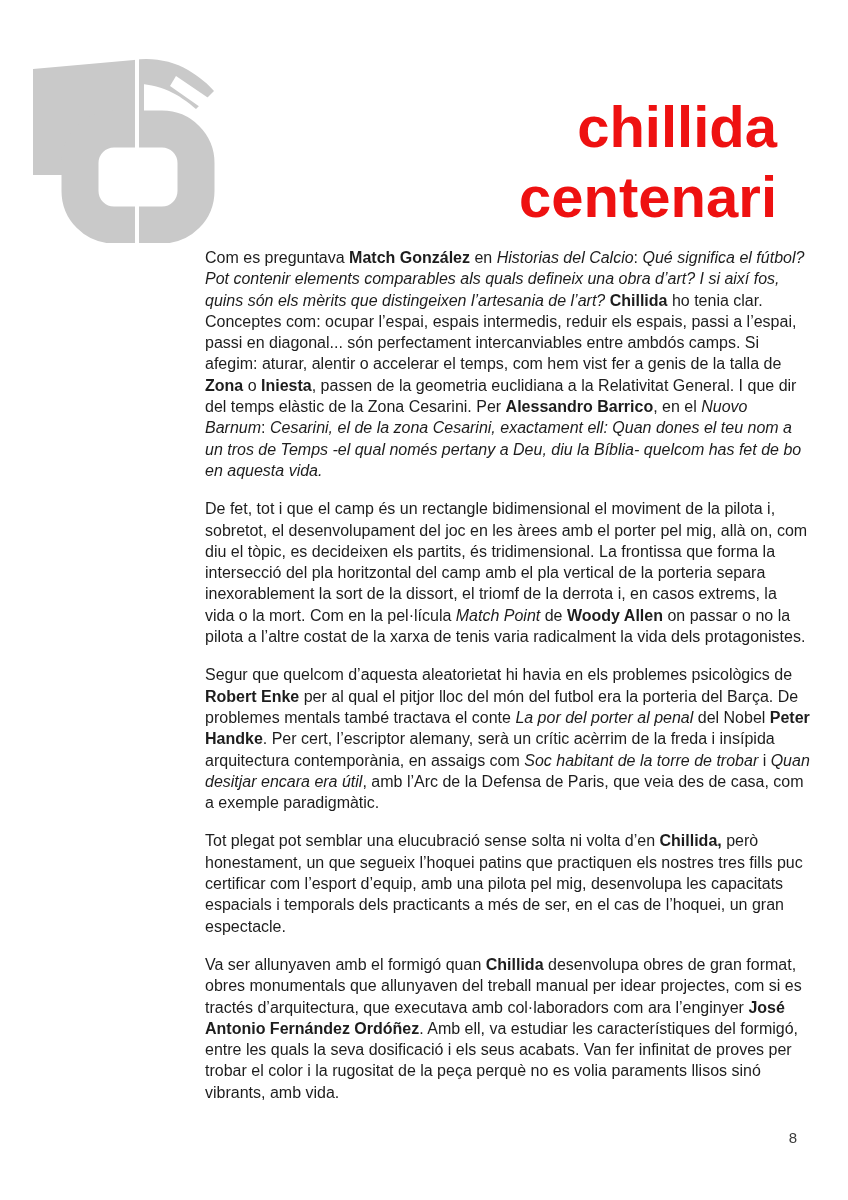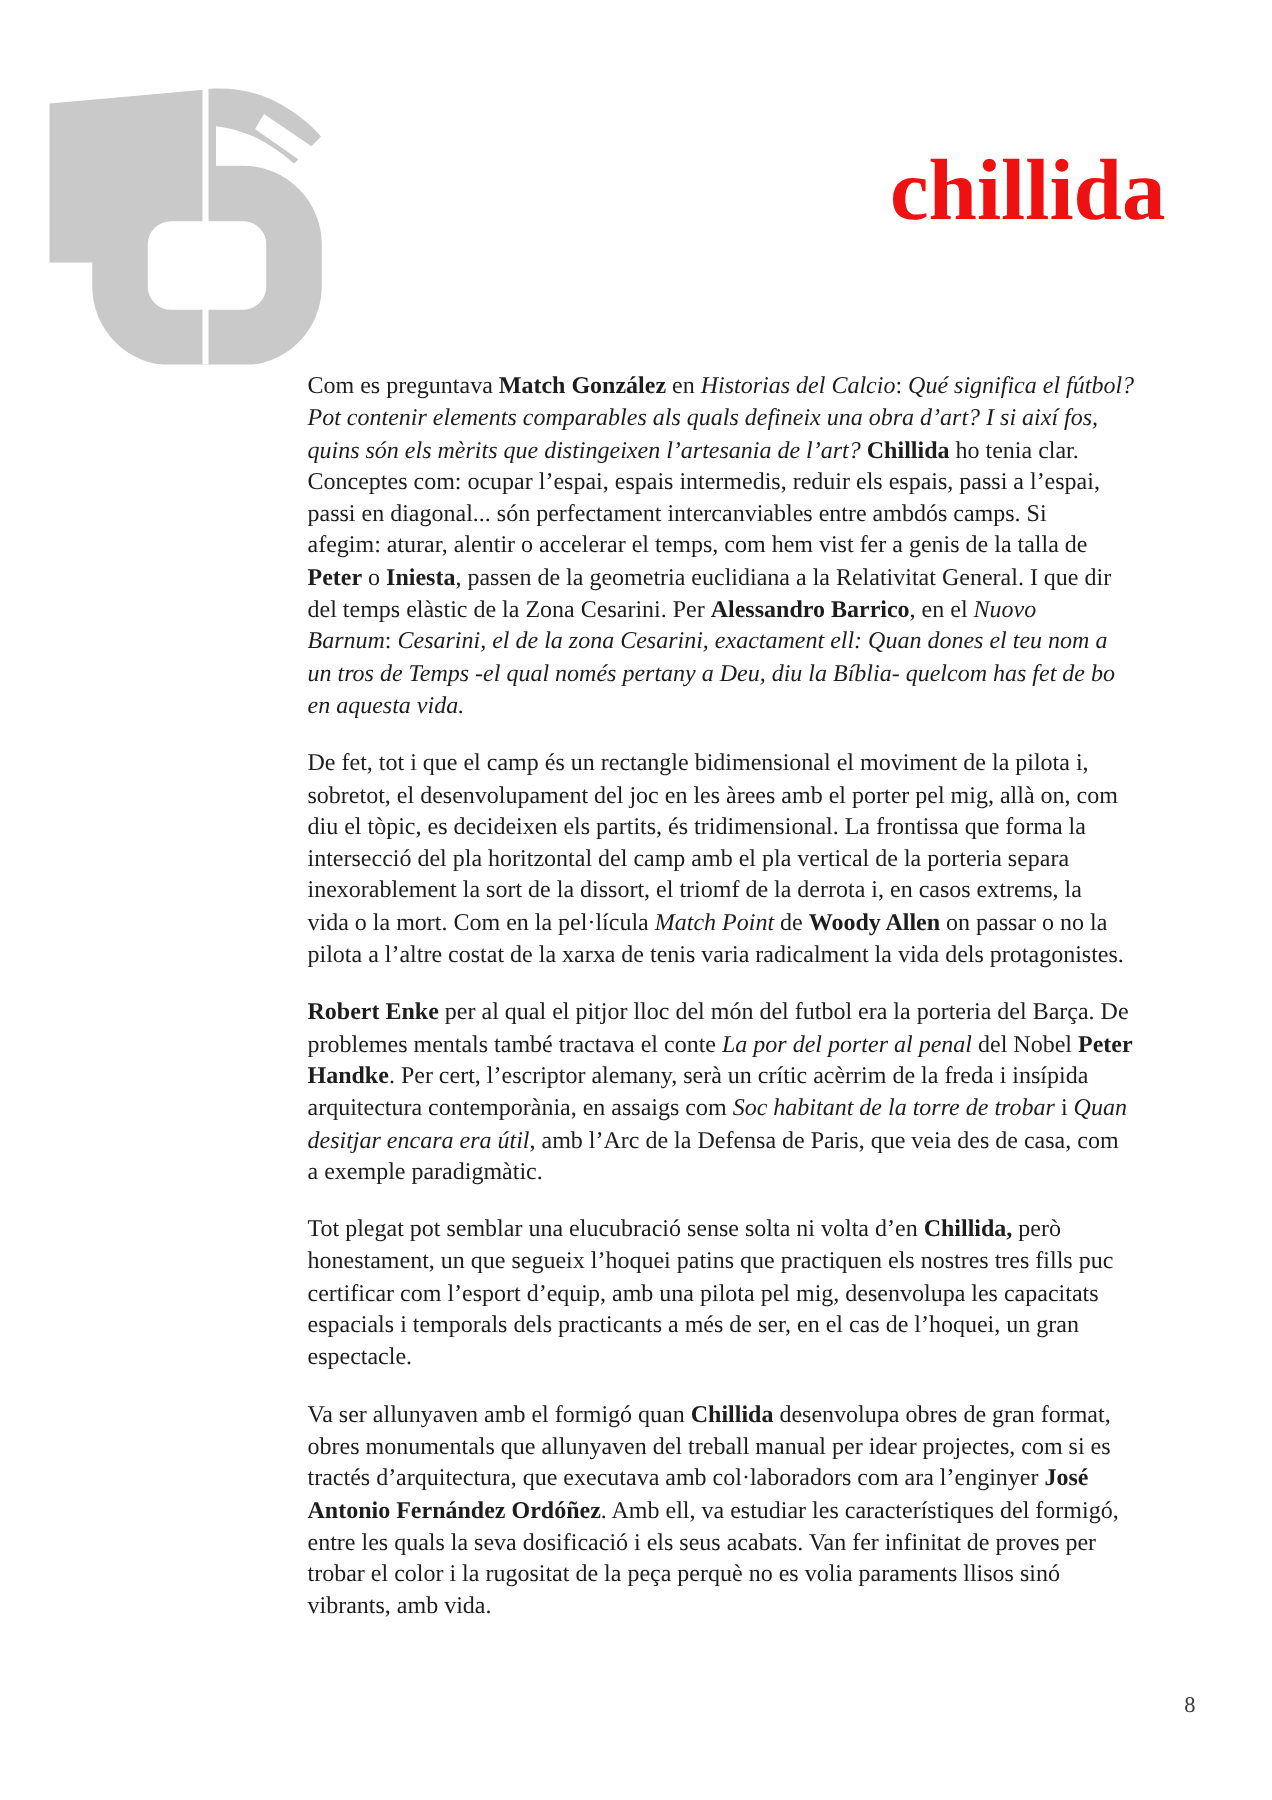--- a/index.html
+++ b/index.html
@@ -1,18 +1,18 @@
 <!DOCTYPE html>
 <html><head>
 <meta charset="utf-8">
 <style>
   html,body { margin:0; padding:0; background:#ffffff; }
   .page {
     position:relative; width:848px; height:1200px; background:#ffffff;
-    overflow:hidden; font-family:Liberation Serif, serif; color:#1d1d1d;
+    overflow:hidden; font-family:Liberation Sans, sans-serif; color:#1d1d1d;
   }
   .logo { position:absolute; left:30px; top:57px; width:196px; height:186px; }
   .logo svg { display:block; width:100%; height:100%; }
   .logo .ink  { fill:var(--logo-color,#c9c9c9); }
   .logo .ring { fill:none; stroke:var(--logo-color,#c9c9c9); stroke-width:37px; }
   .logo .cut  { fill:#ffffff; }
   .title {
     position:absolute; top:92px; right:71px; text-align:right;
     font-size:58px; line-height:70px; font-weight:bold; color:#ee1111;
     letter-spacing:0px; white-space:nowrap;
@@ -46,42 +46,44 @@
       <rect class="ring" x="50" y="72" width="116" height="96" rx="34"></rect>
 
       <rect class="cut" x="105" y="0" width="4" height="186"></rect>
 
       <path class="cut" d="M140,29 L190,64 L196,53 L146,19 Z"></path>
     </svg>
   </div>
 
   <div class="title" style="color: rgb(238, 17, 17);">
     <div>chillida</div>
+    <div>centenari</div>
   </div>
 
   <div class="body-text">
       <p class="para"><span>Com es preguntava </span><span class="b">Match González</span><span> en </span><span class="i">Historias del Calcio</span><span>: </span><span class="i">Qué significa el fútbol?
 Pot contenir elements comparables als quals defineix una obra d’art? I si així fos,
 quins són els mèrits que distingeixen l’artesania de l’art?</span><span> </span><span class="b">Chillida</span><span> ho tenia clar.
 Conceptes com: ocupar l’espai, espais intermedis, reduir els espais, passi a l’espai,
 passi en diagonal... són perfectament intercanviables entre ambdós camps. Si
 afegim: aturar, alentir o accelerar el temps, com hem vist fer a genis de la talla de
-</span><span class="b">Peter</span><span> o </span><span class="b">Iniesta</span><span>, passen de la geometria euclidiana a la Relativitat General. I que dir
+</span><span class="b">Zona</span><span> o </span><span class="b">Iniesta</span><span>, passen de la geometria euclidiana a la Relativitat General. I que dir
 del temps elàstic de la Zona Cesarini. Per </span><span class="b">Alessandro Barrico</span><span>, en el </span><span class="i">Nuovo
 Barnum</span><span>: </span><span class="i">Cesarini, el de la zona Cesarini, exactament ell: Quan dones el teu nom a
 un tros de Temps -el qual només pertany a Deu, diu la Bíblia- quelcom has fet de bo
 en aquesta vida.</span></p>
       <p class="para"><span>De fet, tot i que el camp és un rectangle bidimensional el moviment de la pilota i,
 sobretot, el desenvolupament del joc en les àrees amb el porter pel mig, allà on, com
 diu el tòpic, es decideixen els partits, és tridimensional. La frontissa que forma la
 intersecció del pla horitzontal del camp amb el pla vertical de la porteria separa
 inexorablement la sort de la dissort, el triomf de la derrota i, en casos extrems, la
 vida o la mort. Com en la pel·lícula </span><span class="i">Match Point</span><span> de </span><span class="b">Woody Allen</span><span> on passar o no la
 pilota a l’altre costat de la xarxa de tenis varia radicalment la vida dels protagonistes.</span></p>
-      <p class="para"><span class="b">Robert Enke</span><span> per al qual el pitjor lloc del món del futbol era la porteria del Barça. De
+      <p class="para"><span>Segur que quelcom d’aquesta aleatorietat hi havia en els problemes psicològics de
+</span><span class="b">Robert Enke</span><span> per al qual el pitjor lloc del món del futbol era la porteria del Barça. De
 problemes mentals també tractava el conte </span><span class="i">La por del porter al penal</span><span> del Nobel </span><span class="b">Peter
 Handke</span><span>. Per cert, l’escriptor alemany, serà un crític acèrrim de la freda i insípida
 arquitectura contemporània, en assaigs com </span><span class="i">Soc habitant de la torre de trobar</span><span> i </span><span class="i">Quan
 desitjar encara era útil</span><span>, amb l’Arc de la Defensa de Paris, que veia des de casa, com
 a exemple paradigmàtic.</span></p>
       <p class="para"><span>Tot plegat pot semblar una elucubració sense solta ni volta d’en </span><span class="b">Chillida,</span><span> però
 honestament, un que segueix l’hoquei patins que practiquen els nostres tres fills puc
 certificar com l’esport d’equip, amb una pilota pel mig, desenvolupa les capacitats
 espacials i temporals dels practicants a més de ser, en el cas de l’hoquei, un gran
 espectacle.</span></p>

